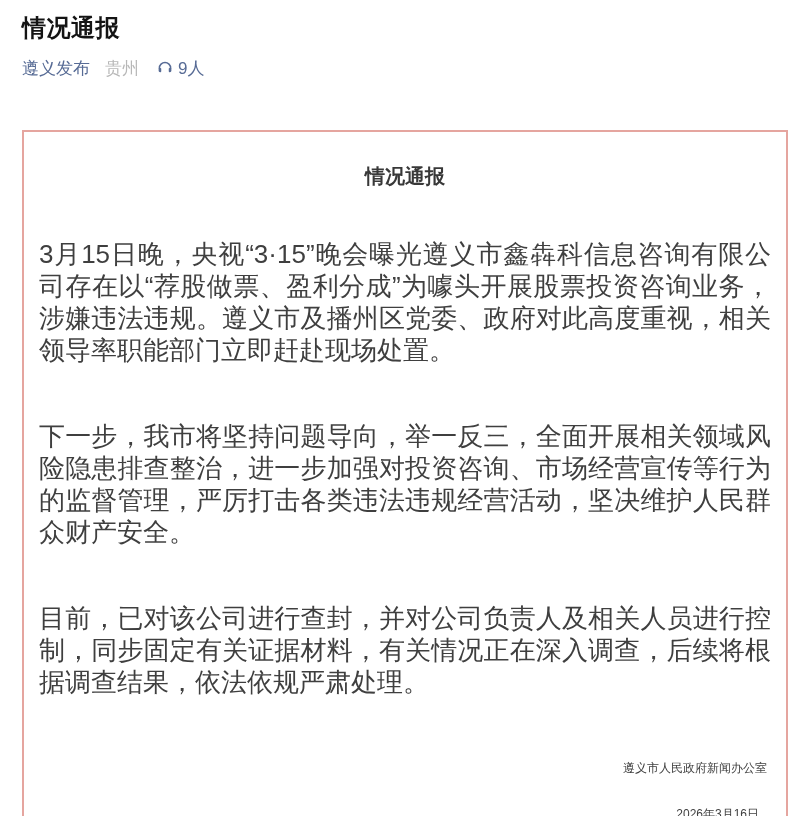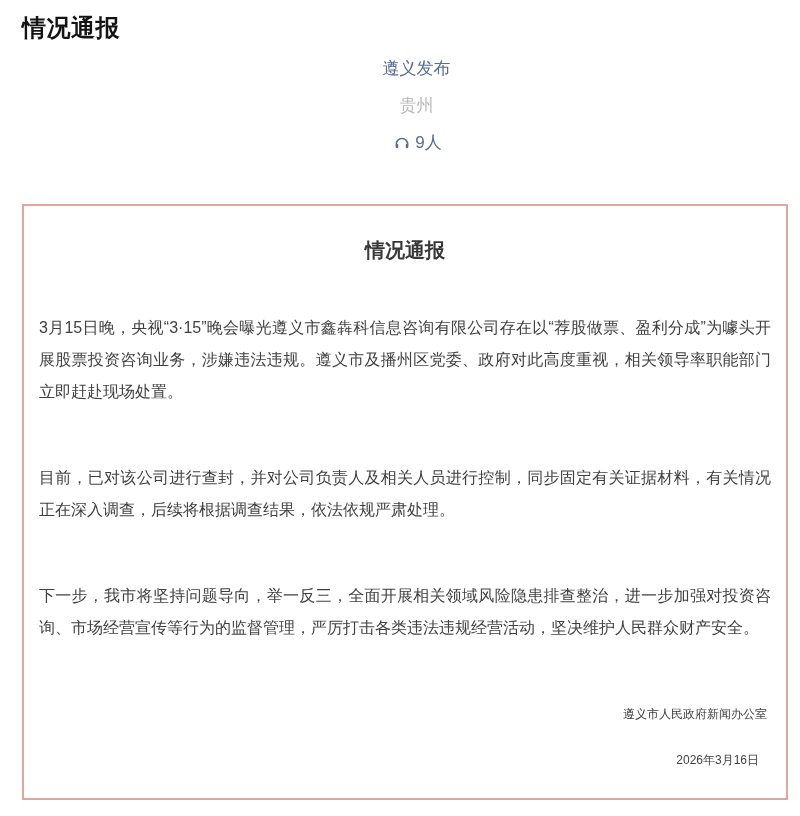--- a/index.html
+++ b/index.html
@@ -19,30 +19,28 @@
     line-height: 28px;
     font-weight: 700;
     color: #141414;
     letter-spacing: 0.5px;
   }
 
   .byline {
     display: flex;
     align-items: center;
     gap: 15px;
-    margin: 16px 0 0 33px;
+    margin: 16px 0 0 22px;
     font-size: 17px;
     line-height: 22px;
-    flex-direction: column;
   }
   .byline .source { color: #576b95; font-weight: 500; cursor: pointer; text-decoration: none; }
   .byline .muted { color: #b7b7b7; }
   .listen {
     display: inline-flex;
-    align-items: center;
     gap: 4px;
     color: #576b95;
     cursor: pointer;
     margin-left: 2px;
   }
   .listen svg { display: block; }
 
   .notice-box {
     margin: 50px 0 0 22px;
     width: 766px;
@@ -52,21 +50,21 @@
   }
   .notice-title {
     text-align: center;
     font-size: 20px;
     line-height: 24px;
     font-weight: 700;
     color: #383838;
     margin: 0 0 50px 0;
   }
   .notice-box p {
-    font-size: 16px;
+    font-size: 26px;
     line-height: 32px;
     color: #3f3f3f;
     text-align: justify;
     text-justify: inter-ideograph;
     margin: 0 0 54px 0;
   }
   .sig {
     text-align: right;
     font-size: 12px;
     line-height: 32px;
@@ -97,19 +95,19 @@
           <path d="M19.8 13.2h-1.6a1.2 1.2 0 0 0-1.2 1.2v3.4a1.2 1.2 0 0 0 1.2 1.2h.4a1.9 1.9 0 0 0 1.9-1.9v-3.2a.7.7 0 0 0-.7-.7z" fill="#576b95"></path>
         </svg>
       </span>
       <span>9人</span>
     </span>
   </div>
 
   <div class="notice-box">
     <div class="notice-title">情况通报</div>
     <p>3月15日晚，央视“3·15”晚会曝光遵义市鑫犇科信息咨询有限公司存在以“荐股做票、盈利分成”为噱头开展股票投资咨询业务，涉嫌违法违规。遵义市及播州区党委、政府对此高度重视，相关领导率职能部门立即赶赴现场处置。</p>
+    <p>下一步，我市将坚持问题导向，举一反三，全面开展相关领域风险隐患排查整治，进一步加强对投资咨询、市场经营宣传等行为的监督管理，严厉打击各类违法违规经营活动，坚决维护人民群众财产安全。</p>
     <p>目前，已对该公司进行查封，并对公司负责人及相关人员进行控制，同步固定有关证据材料，有关情况正在深入调查，后续将根据调查结果，依法依规严肃处理。</p>
-    <p>下一步，我市将坚持问题导向，举一反三，全面开展相关领域风险隐患排查整治，进一步加强对投资咨询、市场经营宣传等行为的监督管理，严厉打击各类违法违规经营活动，坚决维护人民群众财产安全。</p>
     <div class="sig">遵义市人民政府新闻办公室</div>
     <div class="sig date">2026年3月16日</div>
   </div>
 
 </div>
 
 </body></html>

